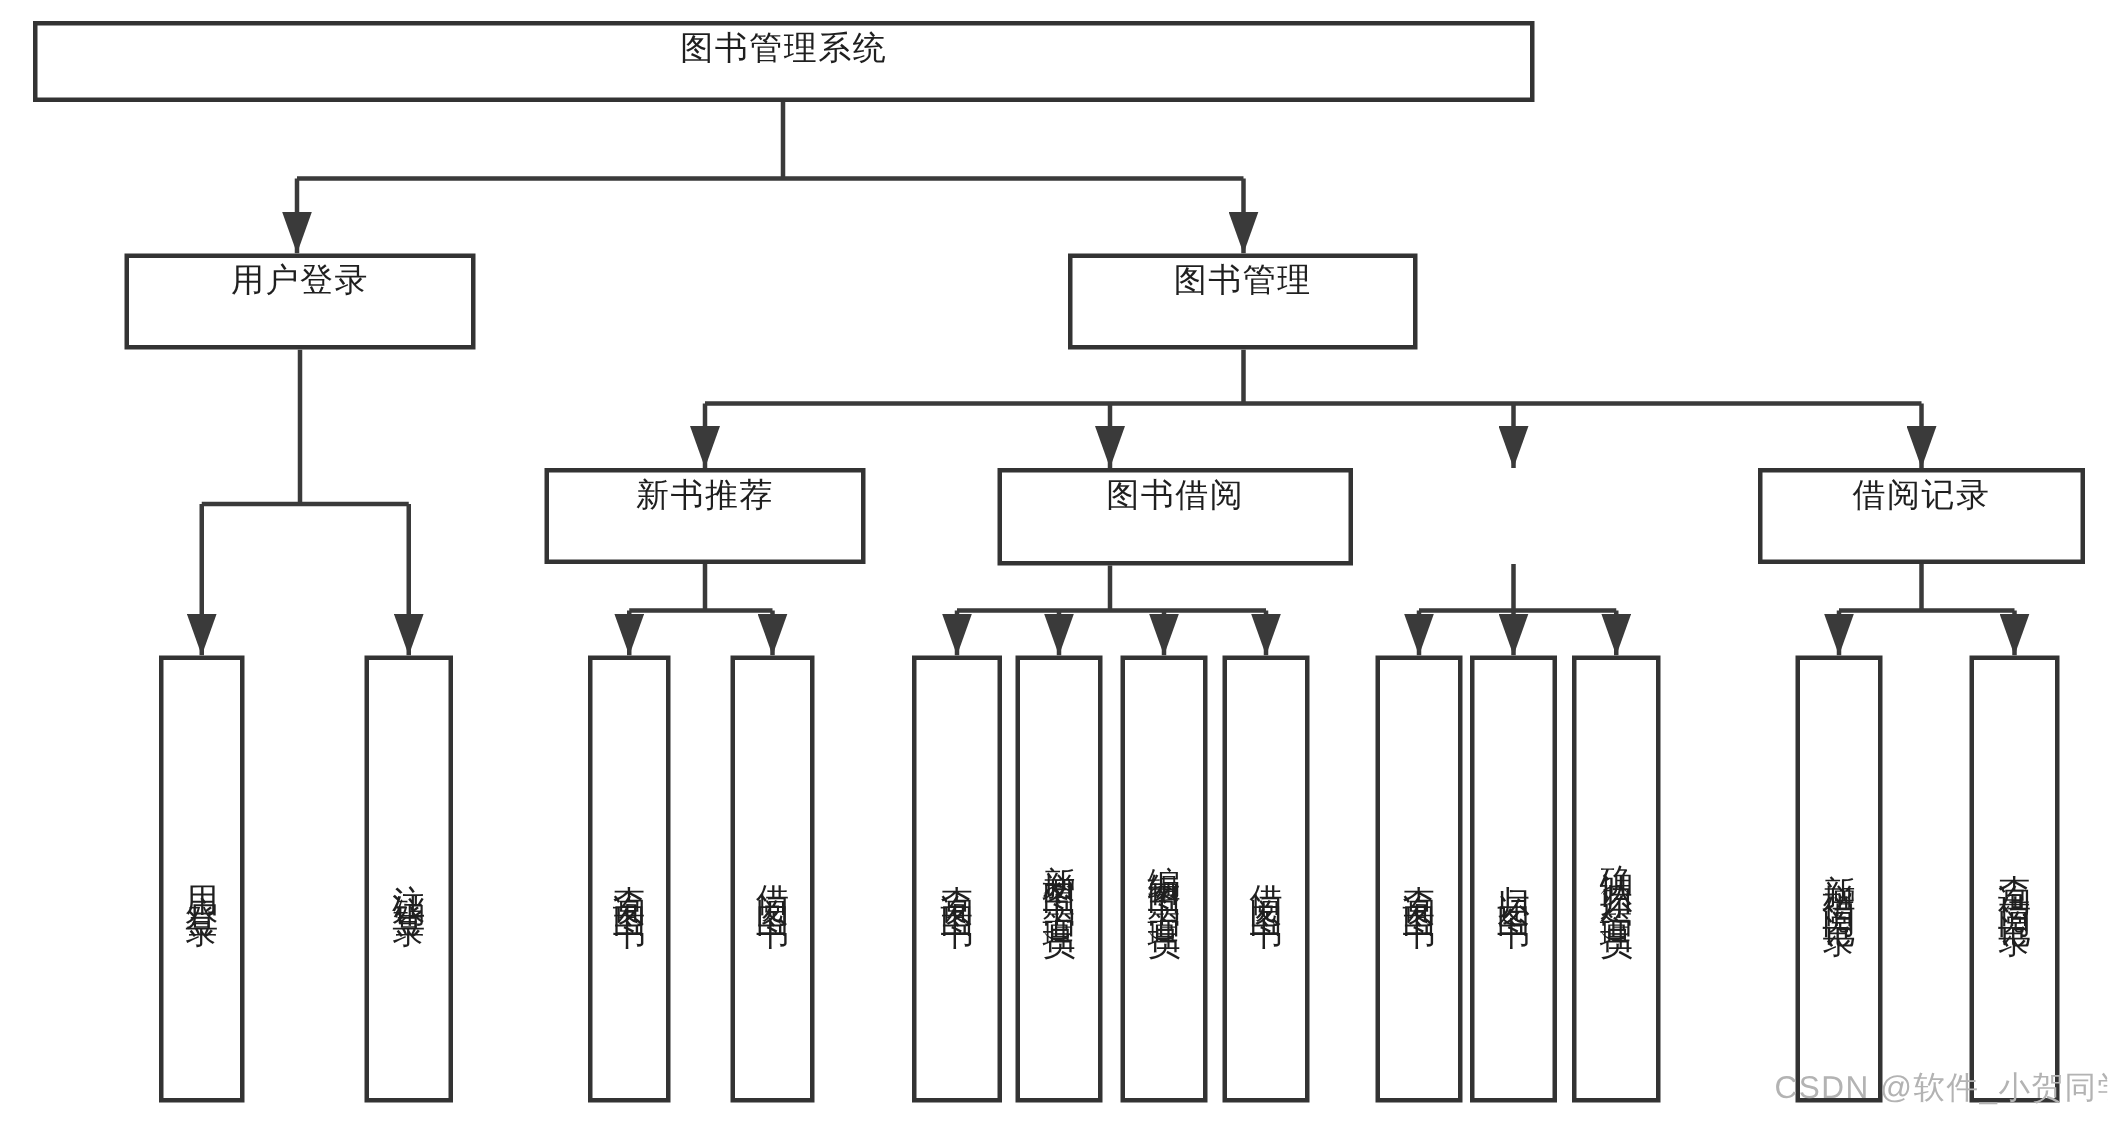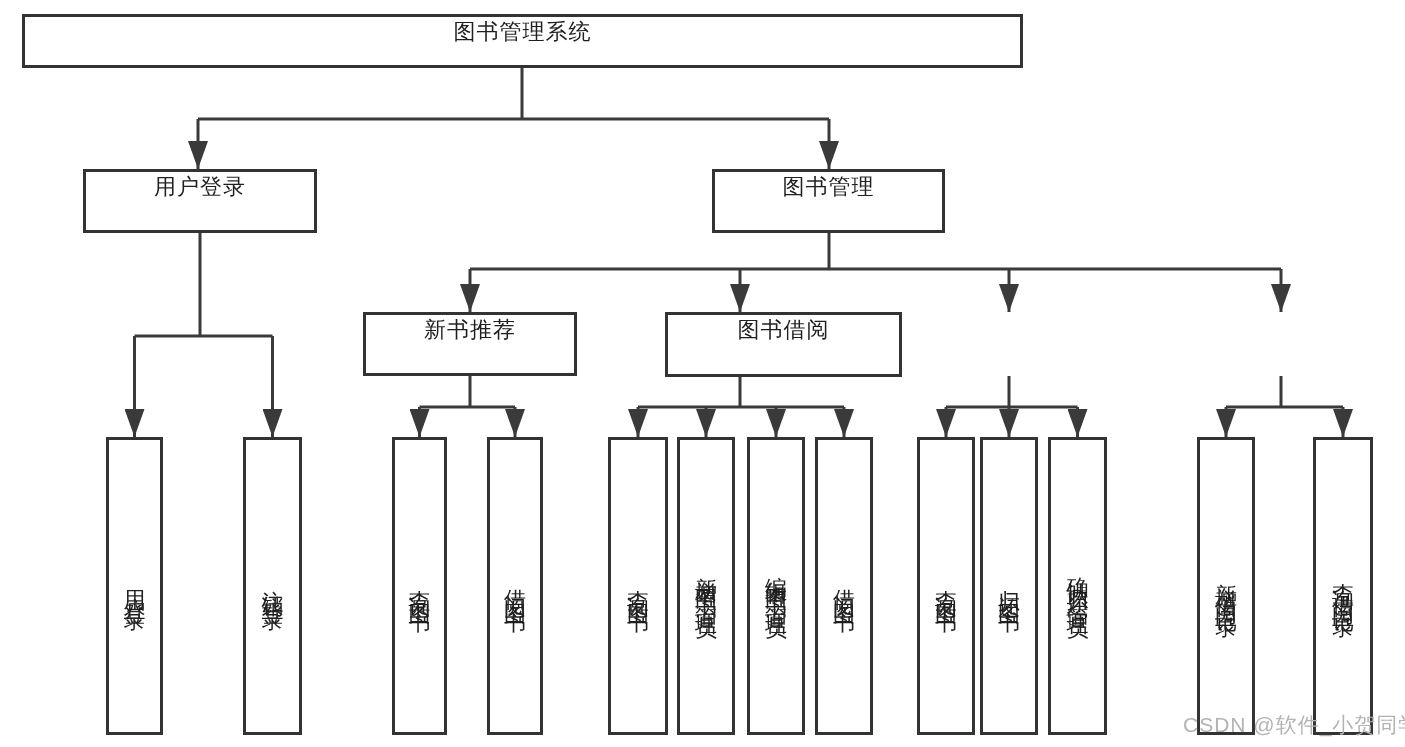--- a/index.html
+++ b/index.html
@@ -99,20 +99,23 @@
   <div class="hbox" style="left:712px;top:169px;width:233px;height:64px;">
     <span>图书管理</span>
   </div>
 
   <div class="hbox" style="left:363px;top:312px;width:214px;height:64px;">
     <span>新书推荐</span>
   </div>
   <div class="hbox" style="left:633px;top:312px;width:237px;height:65px;margin-left:32px;">
     <span>图书借阅</span>
   </div>
+  <div class="hbox" style="left:1172px;top:312px;width:218px;height:64px;">
+    <span>借阅记录</span>
+  </div>
 
   <div class="vbox" style="left:106px;top:437px;width:57px;height:298px;">
     <span>用户登录</span>
   </div>
   <div class="vbox" style="left:243px;top:437px;width:59px;height:298px;">
     <span>注销登录</span>
   </div>
 
   <div class="vbox" style="left:392px;top:437px;width:55px;height:298px;">
     <span>查询图书</span>

